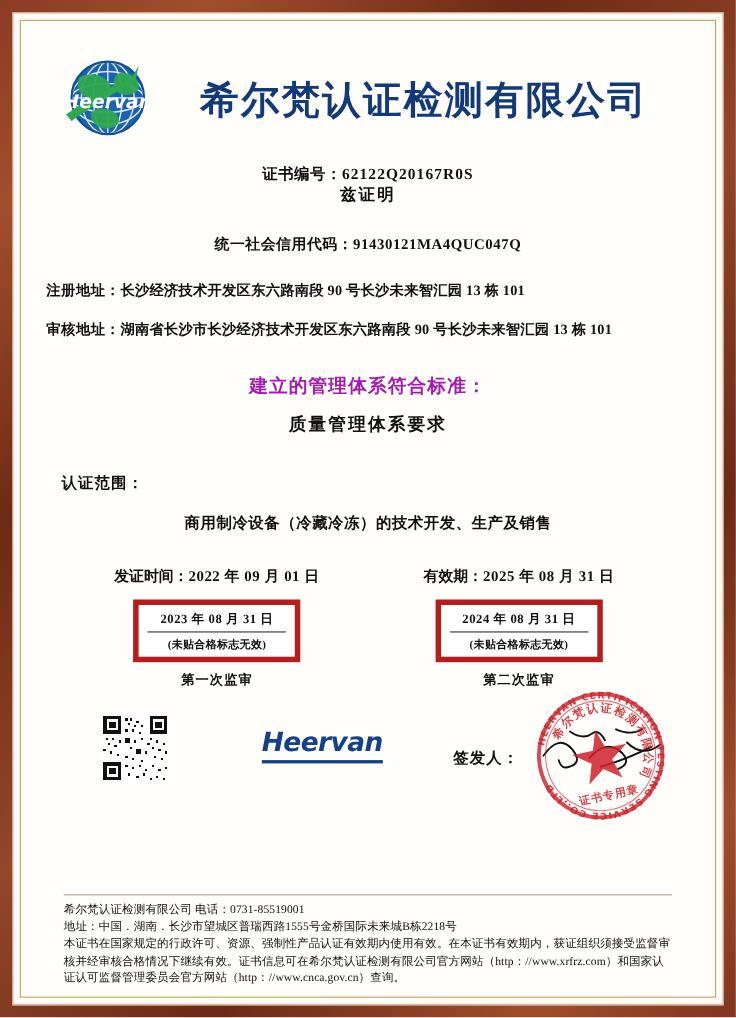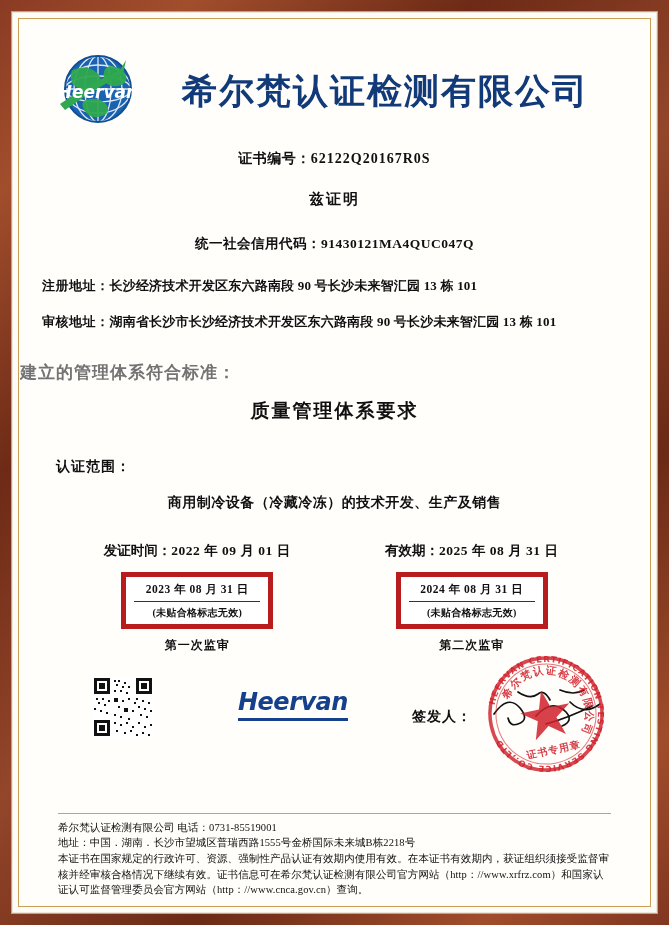--- a/index.html
+++ b/index.html
@@ -86,21 +86,20 @@
   }
   .cert-no .num {
     font-family: "Liberation Serif", serif;
     letter-spacing: 1px;
   }
   .hereby {
     text-align: center;
     font-size: 15px;
     font-weight: bold;
     color: #101010;
-    margin-top: 22px;
     letter-spacing: 2px;
   }
   .company {
     text-align: center;
     font-size: 25px;
     font-weight: bold;
     color: #123a78;
     margin-top: 26px;
     letter-spacing: 2px;
   }
@@ -122,38 +121,38 @@
     color: #101010;
     margin-top: 24px;
     padding: 0 22px;
     white-space: nowrap;
   }
   .addr-row.second { margin-top: 18px; }
   .addr-label { letter-spacing: .5px; }
   .addr-value { letter-spacing: .2px; }
 
   .std-title {
-    text-align: left;
+    text-align: center;
     font-size: 17px;
     font-weight: bold;
-    color: #737373;
+    color: #a21caf;
     margin-top: 30px;
     letter-spacing: 1px;
   }
   .std-line {
     text-align: center;
     font-size: 19px;
     font-weight: bold;
     color: #101010;
     margin-top: 14px;
     letter-spacing: .5px;
   }
   .std-sub {
     text-align: center;
-    font-size: 19px;
+    font-size: 16px;
     font-weight: bold;
     color: #101010;
     margin-top: 14px;
     letter-spacing: 2px;
   }
 
   .scope-label {
     font-size: 14px;
     font-weight: bold;
     color: #101010;

